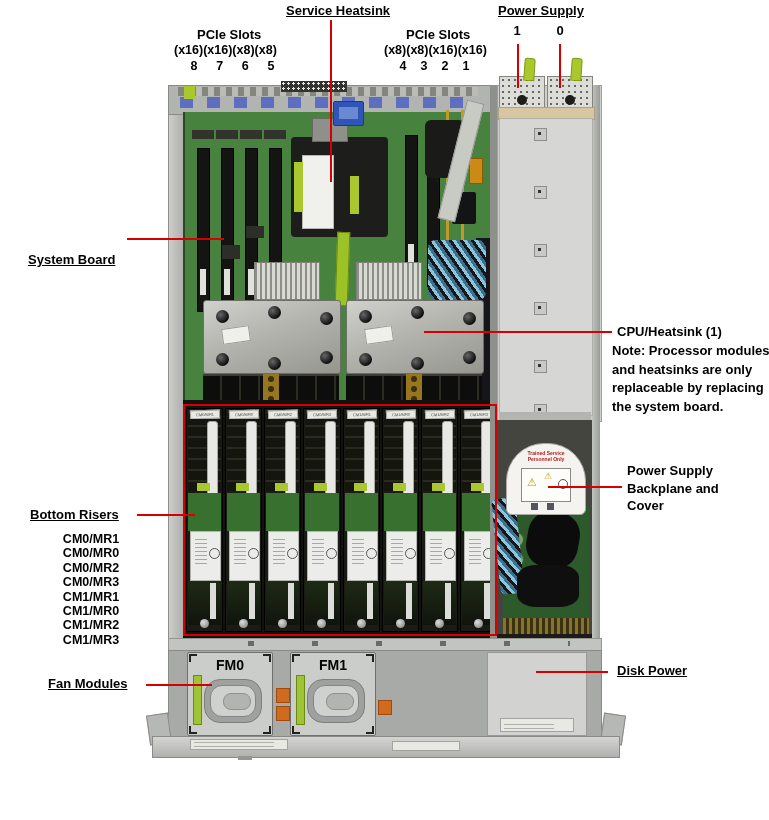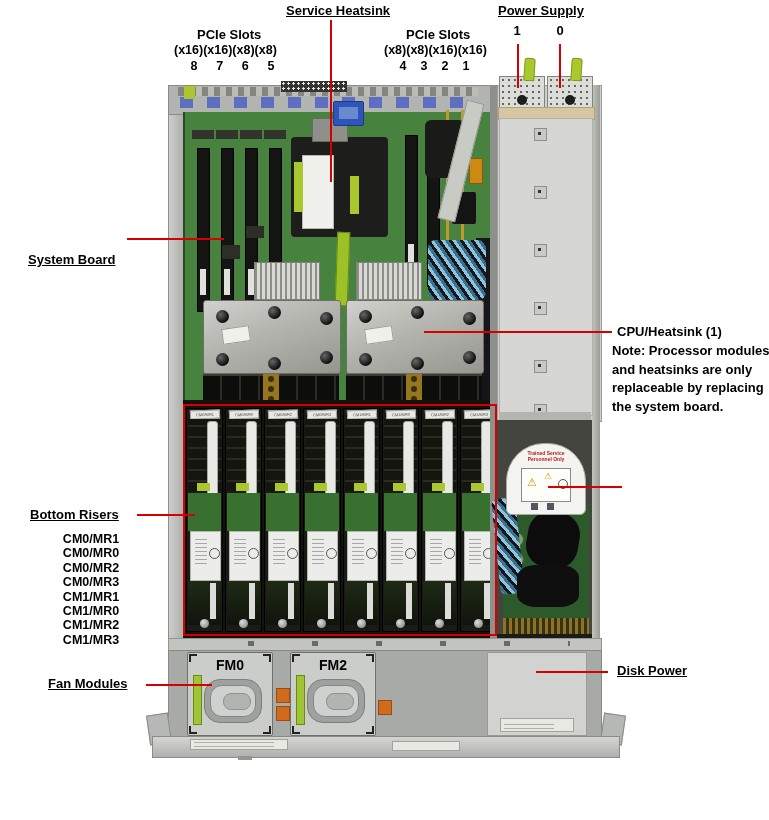--- a/index.html
+++ b/index.html
@@ -316,34 +316,34 @@
           <div class="abs" style="left:5px;top:5px;width:44px;height:30px;background:#cfd1cf;border:1px solid #84848a;border-radius:12px;">
             <div class="abs" style="left:12px;top:7px;width:26px;height:15px;background:#b2b4b2;border-radius:8px;border:1px solid #909290;"></div>
           </div>
         </div>
         <div class="abs" style="left:1px;top:1px;width:6px;height:6px;border-left:2px solid #222;border-top:2px solid #222;"></div>
         <div class="abs" style="right:1px;top:1px;width:6px;height:6px;border-right:2px solid #222;border-top:2px solid #222;"></div>
         <div class="abs" style="left:1px;bottom:1px;width:6px;height:6px;border-left:2px solid #222;border-bottom:2px solid #222;"></div>
         <div class="abs" style="right:1px;bottom:1px;width:6px;height:6px;border-right:2px solid #222;border-bottom:2px solid #222;"></div>
       </div>
 
-
       <div class="fan">
-        <div class="fm-label">FM2</div>
+        <div class="fm-label">FM1</div>
         <div class="abs" style="left:5px;top:22px;width:7px;height:48px;background:#9fc435;border:1px solid #6a8a12;"></div>
         <div class="abs" style="left:16px;top:26px;width:56px;height:42px;background:#9fa19f;border:1px solid #7e7e7a;border-radius:16px;">
           <div class="abs" style="left:5px;top:5px;width:44px;height:30px;background:#cfd1cf;border:1px solid #84848a;border-radius:12px;">
             <div class="abs" style="left:12px;top:7px;width:26px;height:15px;background:#b2b4b2;border-radius:8px;border:1px solid #909290;"></div>
           </div>
         </div>
         <div class="abs" style="left:1px;top:1px;width:6px;height:6px;border-left:2px solid #222;border-top:2px solid #222;"></div>
         <div class="abs" style="right:1px;top:1px;width:6px;height:6px;border-right:2px solid #222;border-top:2px solid #222;"></div>
         <div class="abs" style="left:1px;bottom:1px;width:6px;height:6px;border-left:2px solid #222;border-bottom:2px solid #222;"></div>
         <div class="abs" style="right:1px;bottom:1px;width:6px;height:6px;border-right:2px solid #222;border-bottom:2px solid #222;"></div>
       </div>
+
     </div>
 
   <div class="abs" style="left:276px;top:688px;width:12px;height:13px;background:#d06a1c;border:1px solid #a04a10;"></div>
   <div class="abs" style="left:276px;top:706px;width:12px;height:13px;background:#d06a1c;border:1px solid #a04a10;"></div>
   <div class="abs" style="left:378px;top:700px;width:12px;height:13px;background:#d06a1c;border:1px solid #a04a10;"></div>
 
   <div class="abs" style="left:487px;top:652px;width:98px;height:82px;background:#d2d3d1;border:1px solid #9a9a96;"></div>
   <div class="whlabel" style="left:500px;top:718px;width:72px;height:12px;">
     <div class="hair abs" style="left:3px;top:2px;width:50px;height:8px;opacity:.6;"></div>
   </div>
@@ -407,16 +407,17 @@
       <div>CM0/MR2</div>
       <div>CM0/MR3</div>
       <div>CM1/MR1</div>
       <div>CM1/MR0</div>
       <div>CM1/MR2</div>
       <div>CM1/MR3</div>
     </div>
 
   <div class="ann ul" style="left:48px;top:676px;">Fan Modules</div>
 
+  <div class="ann" style="left:627px;top:462px;width:104px;white-space:normal;line-height:17.5px;">Power Supply Backplane and Cover</div>
 
   <div class="ann ul" style="left:617px;top:663px;">Disk Power</div>
 
 </div>
 
 </body></html>

